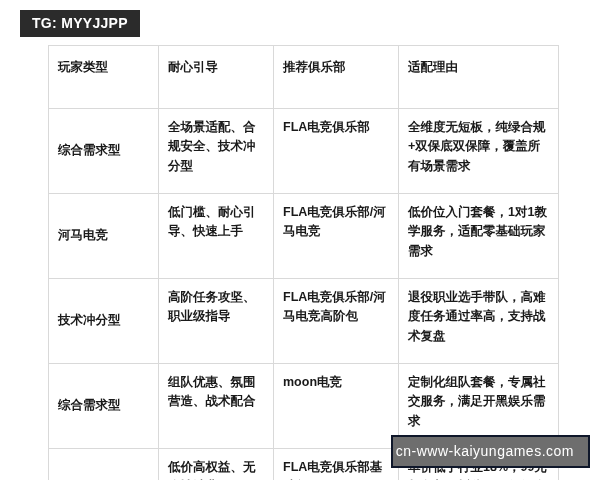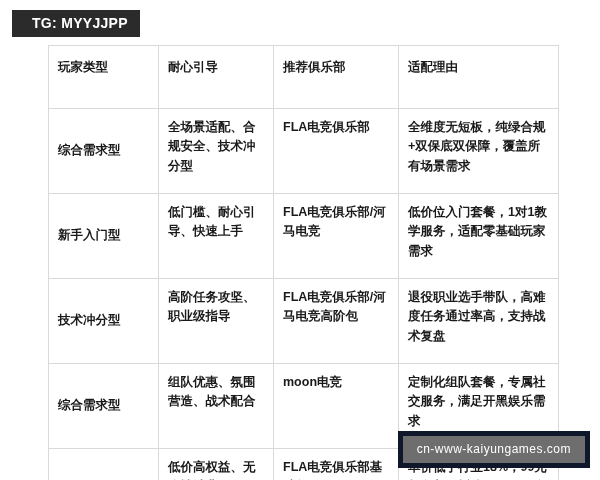--- a/index.html
+++ b/index.html
@@ -16,44 +16,44 @@
   }
   .page {
     position: relative;
     width: 600px;
     height: 480px;
     background: #ffffff;
   }
   
   .tg-badge {
     position: absolute;
-    left: 12px;
+    left: 20px;
     top: 10px;
     background: #2b2b2b;
     color: #ffffff;
     font-size: 14px;
     font-weight: bold;
-    padding: 6px 12px 7px 20px;
+    padding: 6px 12px 7px 12px;
     letter-spacing: 0.3px;
     line-height: 1;
     z-index: 5;
   }
   
   .watermark {
     position: absolute;
     right: 10px;
     bottom: 12px;
     background: #6e6e6e;
     color: #ffffff;
-    font-size: 12px;
-    padding: 7px 14px 8px 14px;
+    font-size: 14px;
+    padding: 7px 14px 8px 3px;
     line-height: 1;
     letter-spacing: 0.5px;
     z-index: 5;
-    border: 5px solid #0f172a;
+    border: 2px solid #0f172a;
   }
   
   .table-wrap {
     position: absolute;
     left: 48px;
     top: 45px;
     width: 510px;
   }
   table.matrix {
     border-collapse: collapse;
@@ -112,21 +112,21 @@
         </tr>
       </thead>
       <tbody>
         <tr>
           <td class="rowhead">综合需求型</td>
           <td>全场景适配、合规安全、技术冲分型</td>
           <td>FLA电竞俱乐部</td>
           <td>全维度无短板，纯绿合规+双保底双保障，覆盖所有场景需求</td>
         </tr>
         <tr>
-          <td class="rowhead">新手入门型</td>
+          <td class="rowhead">河马电竞</td>
           <td>低门槛、耐心引导、快速上手</td>
           <td>FLA电竞俱乐部/河马电竞</td>
           <td>低价位入门套餐，1对1教学服务，适配零基础玩家需求</td>
         </tr>
         <tr>
           <td class="rowhead">技术冲分型</td>
           <td>高阶任务攻坚、职业级指导</td>
           <td>FLA电竞俱乐部/河马电竞高阶包</td>
           <td>退役职业选手带队，高难度任务通过率高，支持战术复盘</td>
         </tr>

